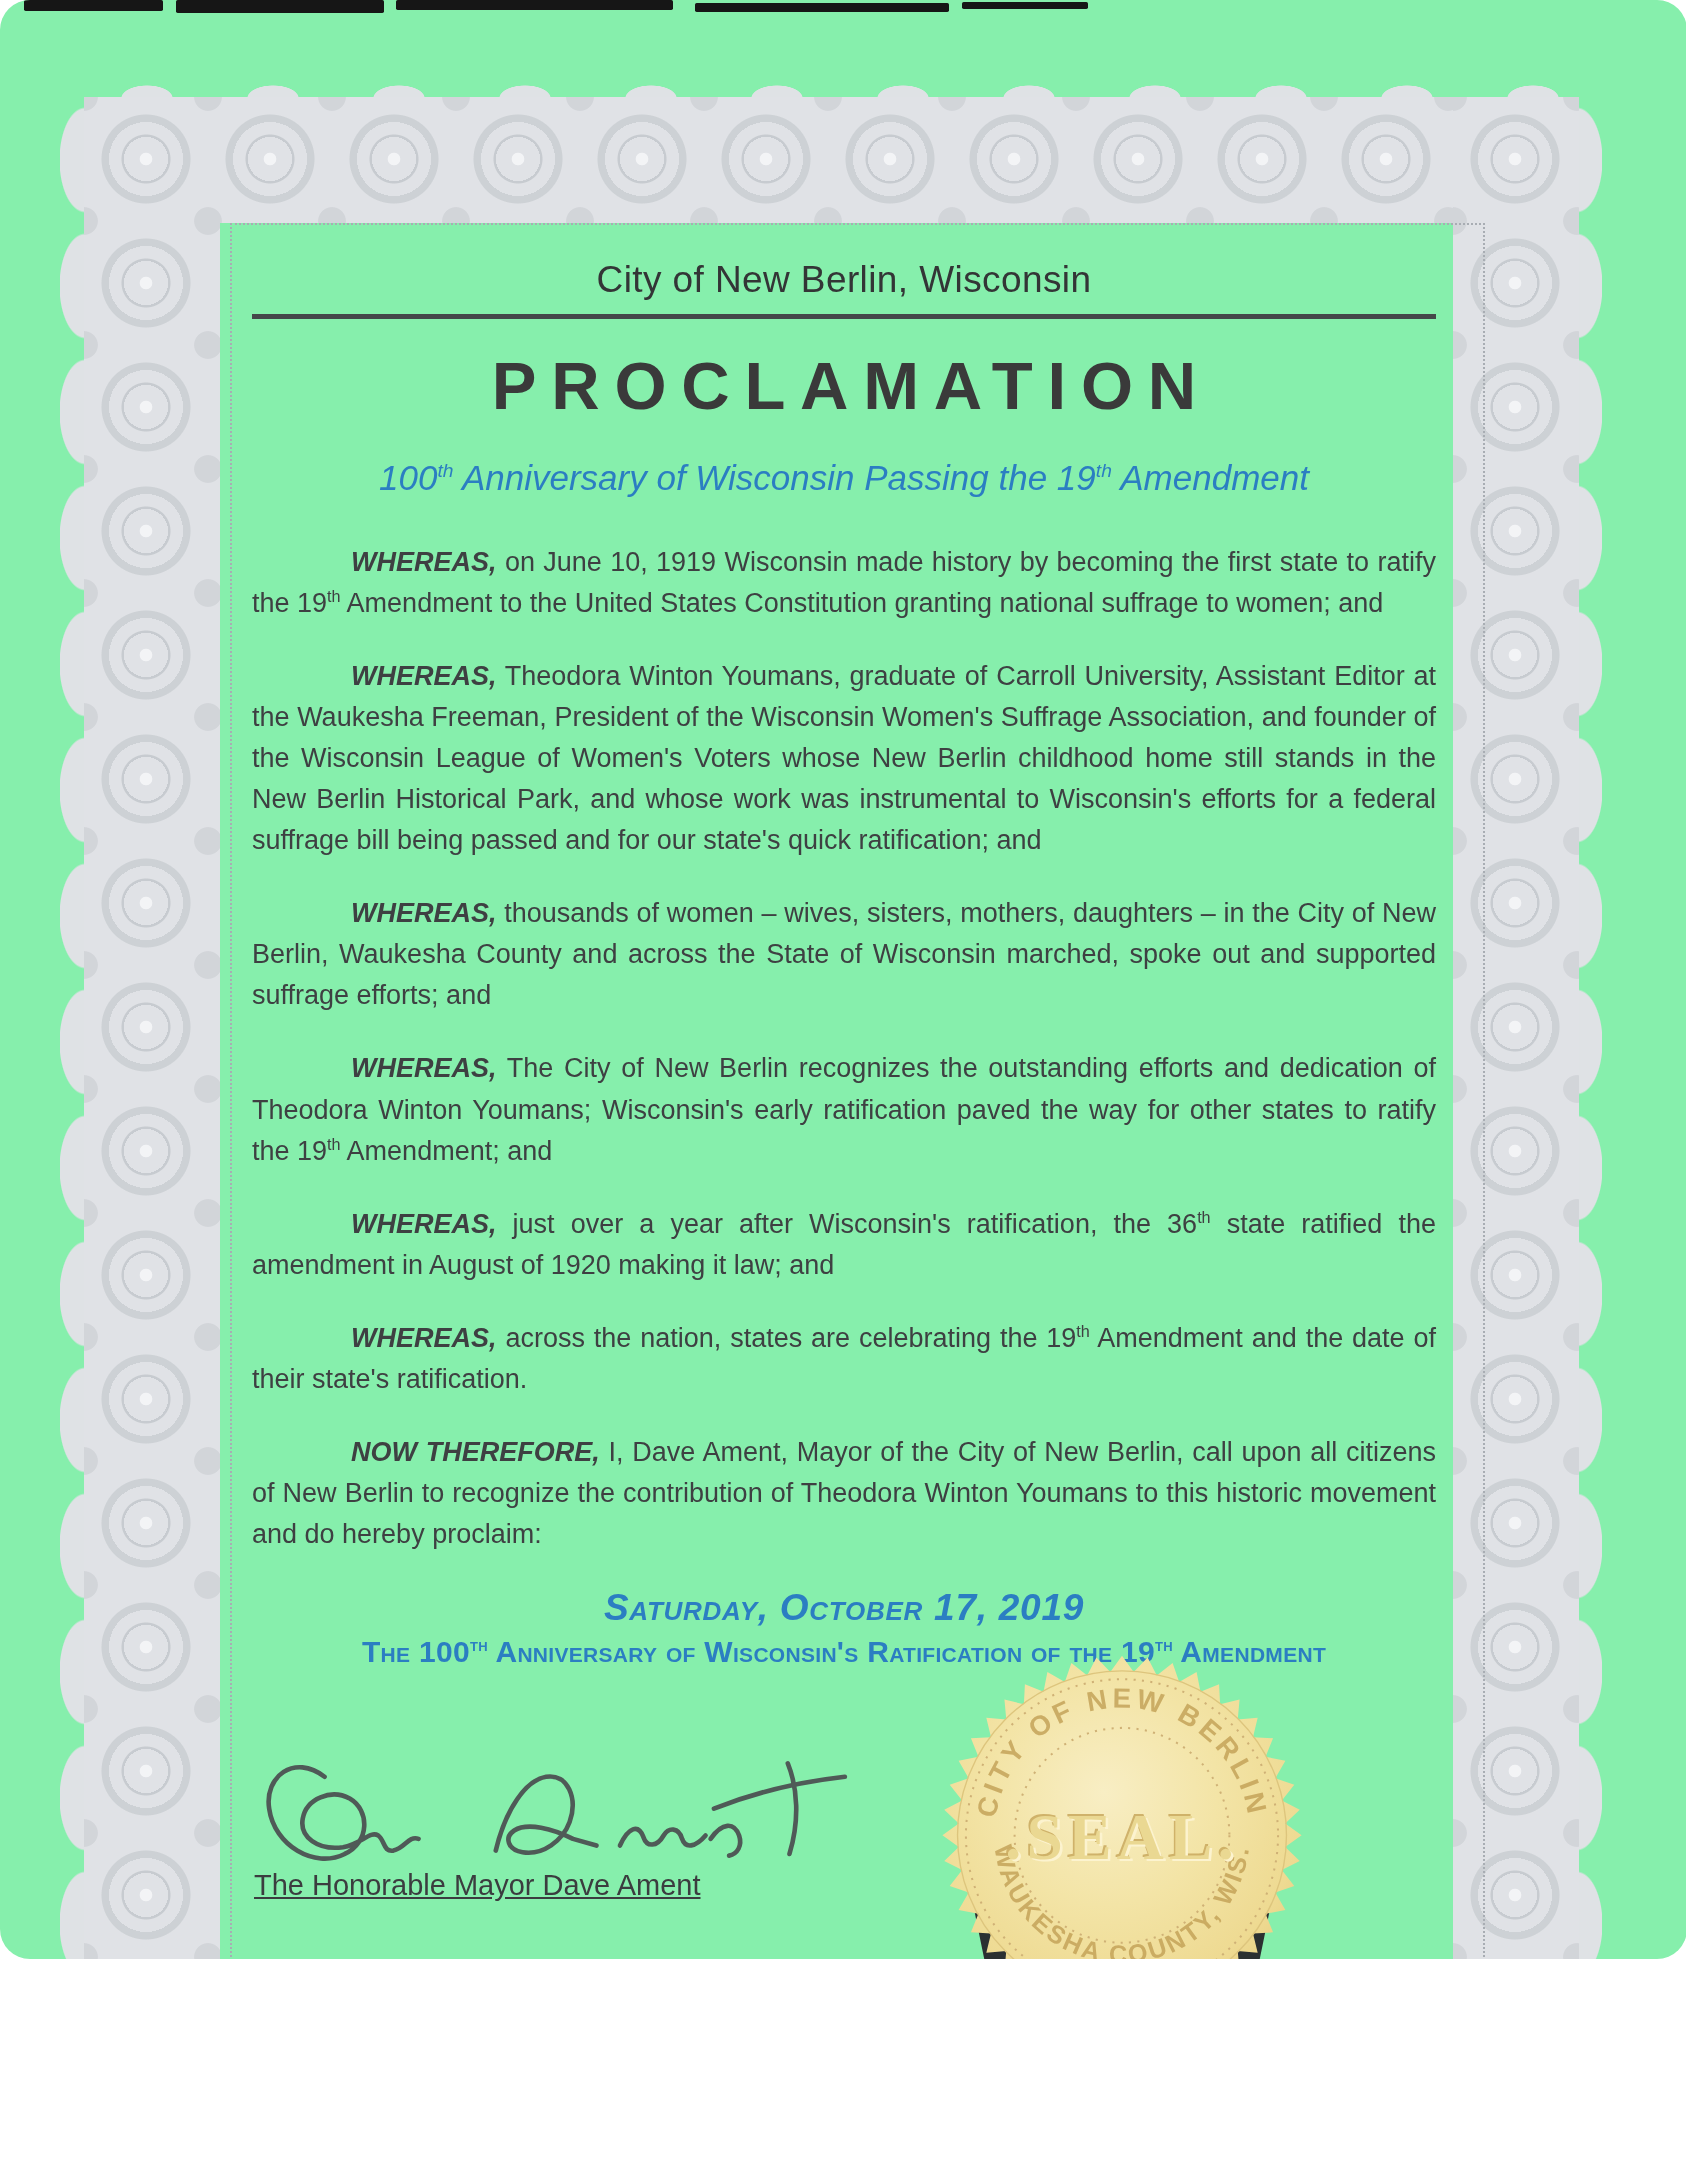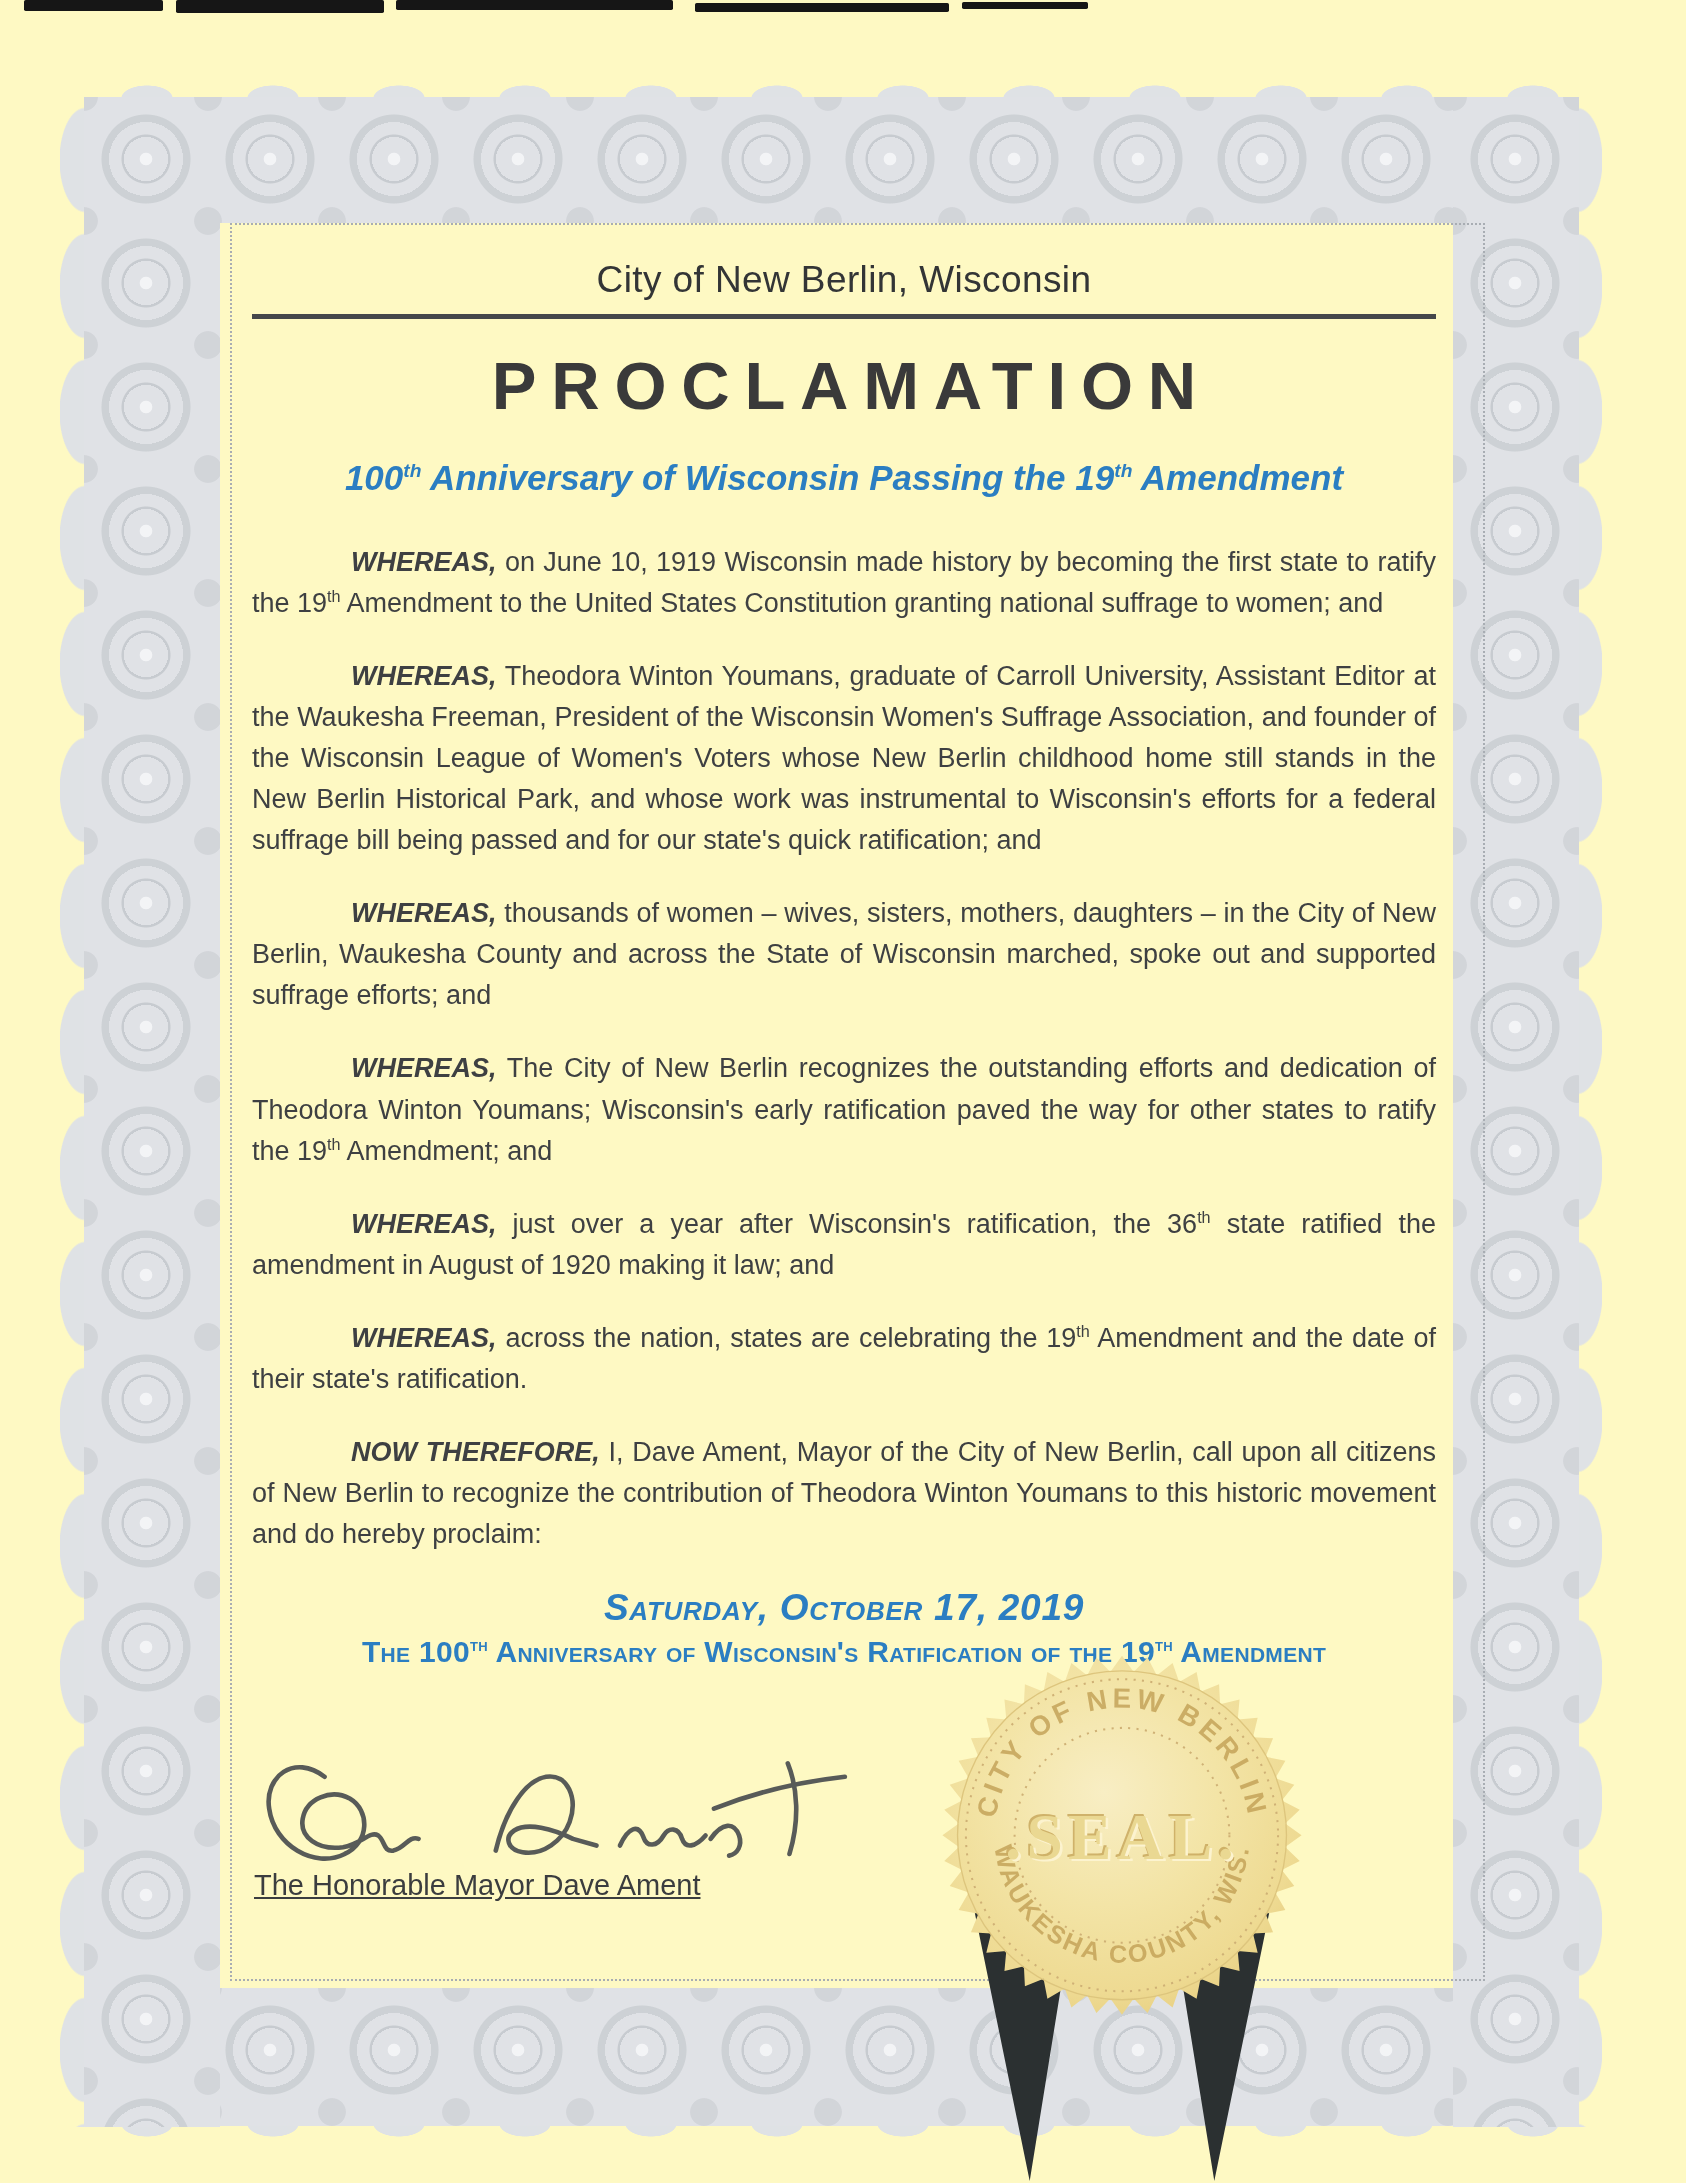--- a/index.html
+++ b/index.html
@@ -1,22 +1,23 @@
 <!DOCTYPE html>
 <html style="font-size:13.4px"><head>
 <meta charset="utf-8">
 <style>
   html,body{margin:0;padding:0;background:#ffffff;}
   .page{
     position:relative;
-    width:1687px;height:2183px;
-    background:#fef9c3;
+    width:1687px;height:1959px;
+    background:#86efac;
     overflow:hidden;
     font-family:"Liberation Sans", sans-serif;
     color:#3e4042;
+    border-radius:30px;
   }
   
   .artifact{position:absolute;background:#161616;border-radius:1.7px;}
   .a1{left:23.5px;top:0;width:139px;height:11px;}
   .a2{left:176px;top:0;width:208px;height:12.6px;}
   .a3{left:396px;top:0;width:277px;height:10px;}
   .a4{left:695px;top:2.5px;width:254px;height:9.2px;}
   .a5{left:962px;top:1.7px;width:126px;height:7.6px;}
 
   
@@ -63,21 +64,21 @@
     font-size:37px;font-weight:400;color:#333536;letter-spacing:0.4px;
   }
   .header-rule{height:4.2px;background:#45474a;margin-top:13.4px;border:none;}
   .doc-title{
     margin:28.6px 0 0;text-align:center;
     font-size:67px;font-weight:700;color:#3a3a3a;
     letter-spacing:0.22em;padding-left:0.22em;
   }
   .subtitle{
     margin:34px 0 0;text-align:center;
-    font-size:35px;font-weight:700;font-style:italic;
+    font-size:35px;font-weight:400;font-style:italic;
     color:#2b7ec2;
   }
   .subtitle sup{font-size:0.55em;line-height:0;}
   .paragraphs{margin-top:44px;font-size:27px;line-height:1.52;text-align:justify;color:#3e4042;}
   .paragraphs p{margin:0 0 32px;text-indent:99px;}
   .paragraphs .lead{font-weight:700;font-style:italic;margin-top:28px;}
   .paragraphs sup{font-size:0.6em;line-height:0;vertical-align:super;}
   .blue-date{
     margin:3.4px 0 0;text-align:center;
     font-size:37px;font-weight:700;font-style:italic;

